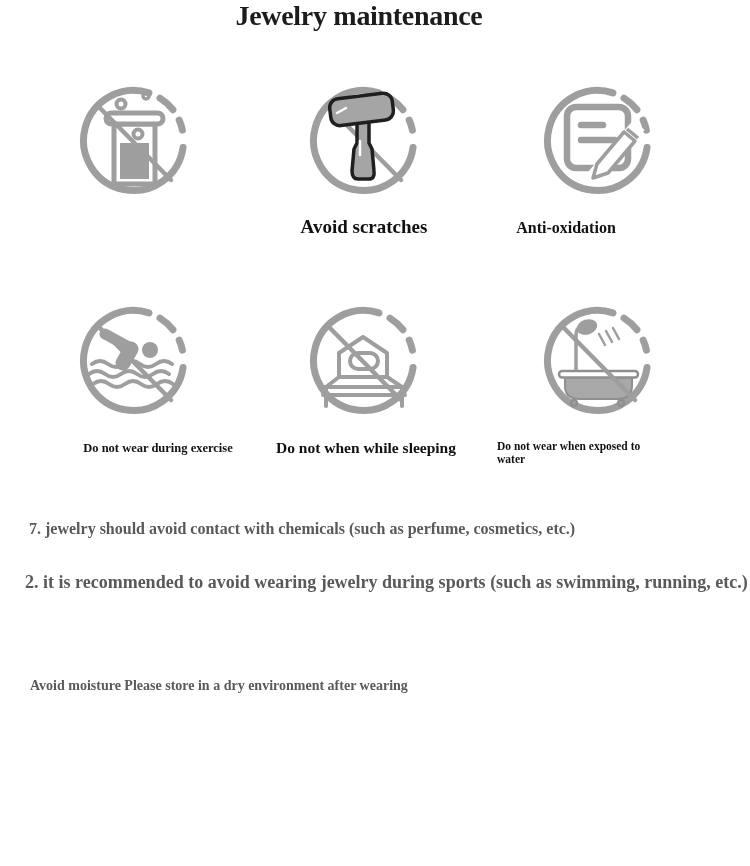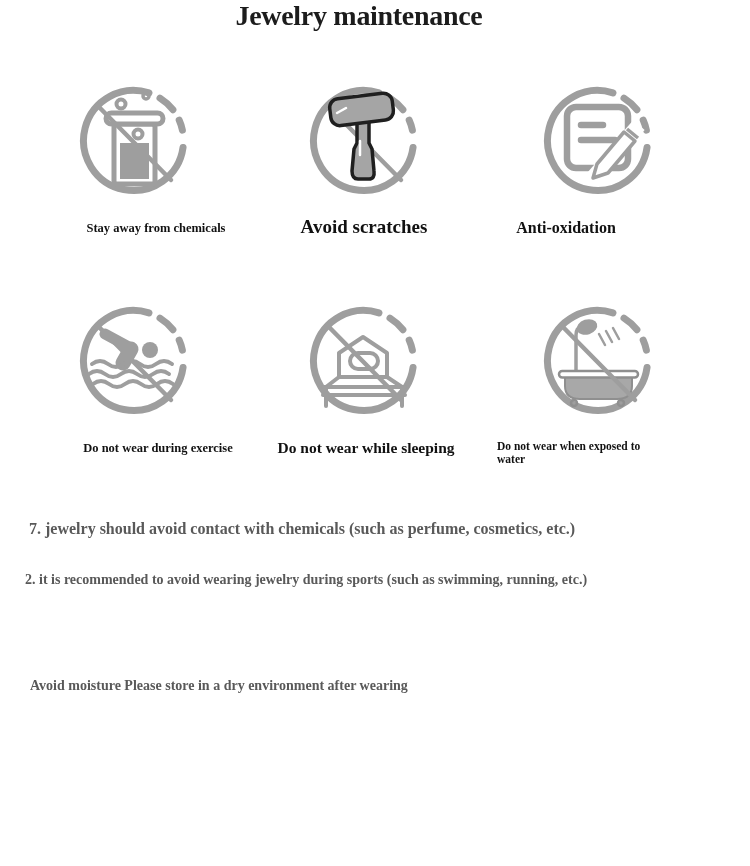--- a/index.html
+++ b/index.html
@@ -15,21 +15,21 @@
   .ring{fill:none;stroke:#9e9e9e;stroke-width:7;stroke-linecap:round;}
   .slash{stroke:#9e9e9e;stroke-width:4.5;stroke-linecap:round;}
   .cap{position:absolute;color:#111111;font-weight:bold;text-align:center;line-height:1.1;}
   .cap-sm{font-size:12.5px;}
   .cap-xl{font-size:19px;}
   .cap-lg{font-size:16px;}
   .cap-md{font-size:15.5px;}
   .cap-xs{font-size:11.5px;text-align:left;}
   .tip{position:absolute;color:#595959;font-weight:bold;white-space:nowrap;}
   .tip-1{left:29px;top:520px;font-size:16px;}
-  .tip-2{left:25px;top:572px;font-size:14px;}
+  .tip-2{left:25px;top:572px;font-size:18px;}
   .tip-3{left:79px;top:622px;font-size:18.5px;color:#555555;}
   .tip-4{left:30px;top:678px;font-size:14px;}
   .tip-5{left:81px;top:728px;font-size:16px;color:#555555;}
 </style>
 </head>
 <body>
 
 <div id="page">
 
   <div class="title">Jewelry maintenance</div>
@@ -120,24 +120,23 @@
       <line x1="66" y1="28" x2="72" y2="39"></line>
       <line x1="73" y1="25" x2="79" y2="36"></line>
     </g>
     <path d="M25 74 L25 83 Q25 96 40 96 L77 96 Q92 96 92 83 L92 74 Z" fill="#a8a8a8" stroke="#8f8f8f" stroke-width="2"></path>
     <rect x="19" y="68" width="79" height="6.5" rx="3.25" fill="#ffffff" stroke="#8f8f8f" stroke-width="2.5"></rect>
     <circle cx="34" cy="100" r="3" fill="none" stroke="#8f8f8f" stroke-width="2.5"></circle>
     <circle cx="81" cy="100" r="3" fill="none" stroke="#8f8f8f" stroke-width="2.5"></circle>
     <line class="slash" x1="21" y1="22" x2="95" y2="97"></line>
   </svg>
 
-  <div class="cap cap-sm" style="left:56px;top:222px;width:200px">Stay away from chemicals</div>
   <div class="cap cap-xl" style="left:264px;top:217px;width:200px">Avoid scratches</div>
   <div class="cap cap-lg" style="left:466px;top:219px;width:200px">Anti-oxidation</div>
   <div class="cap cap-sm" style="left:58px;top:442px;width:200px">Do not wear during exercise</div>
-  <div class="cap cap-md" style="left:246px;top:439px;width:240px">Do not wear while sleeping</div>
+  <div class="cap cap-md" style="left:246px;top:439px;width:240px">Do not when while sleeping</div>
   <div class="cap cap-xs" style="left:497px;top:440px;width:153px">Do not wear when exposed to water</div>
 
   <div class="tip tip-1">7. jewelry should avoid contact with chemicals (such as perfume, cosmetics, etc.)</div>
   <div class="tip tip-2">2. it is recommended to avoid wearing jewelry during sports (such as swimming, running, etc.)</div>
   <div class="tip tip-4">Avoid moisture Please store in a dry environment after wearing</div>
 
 </div>
 
 </body></html>

